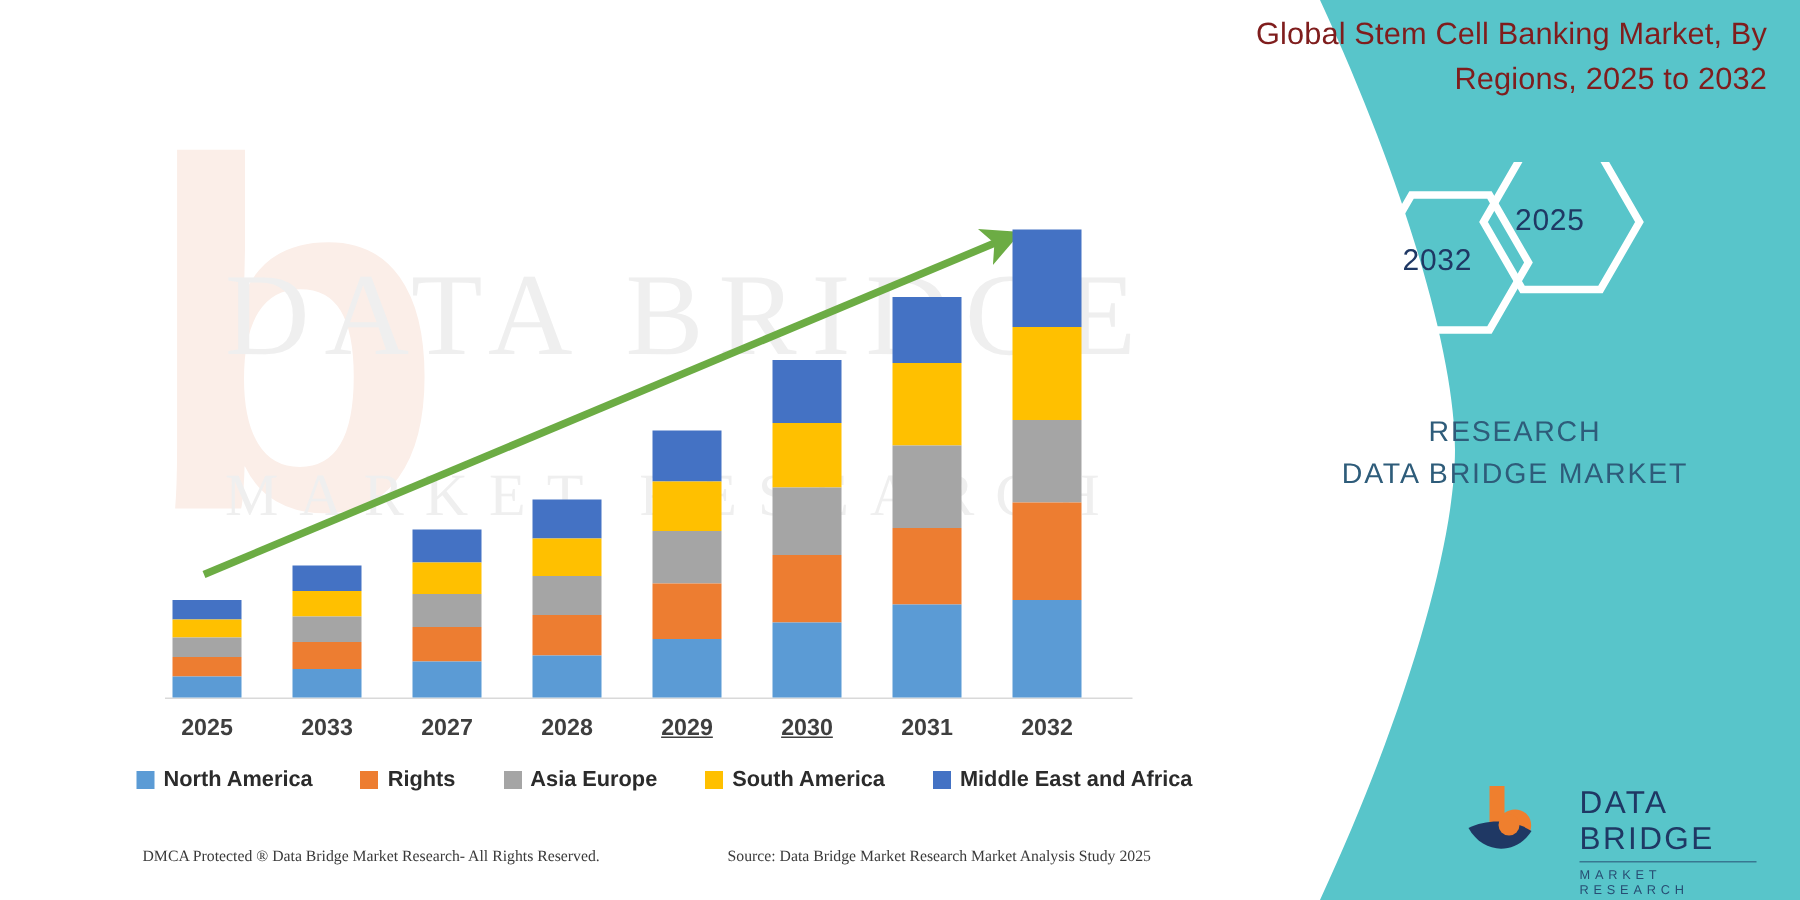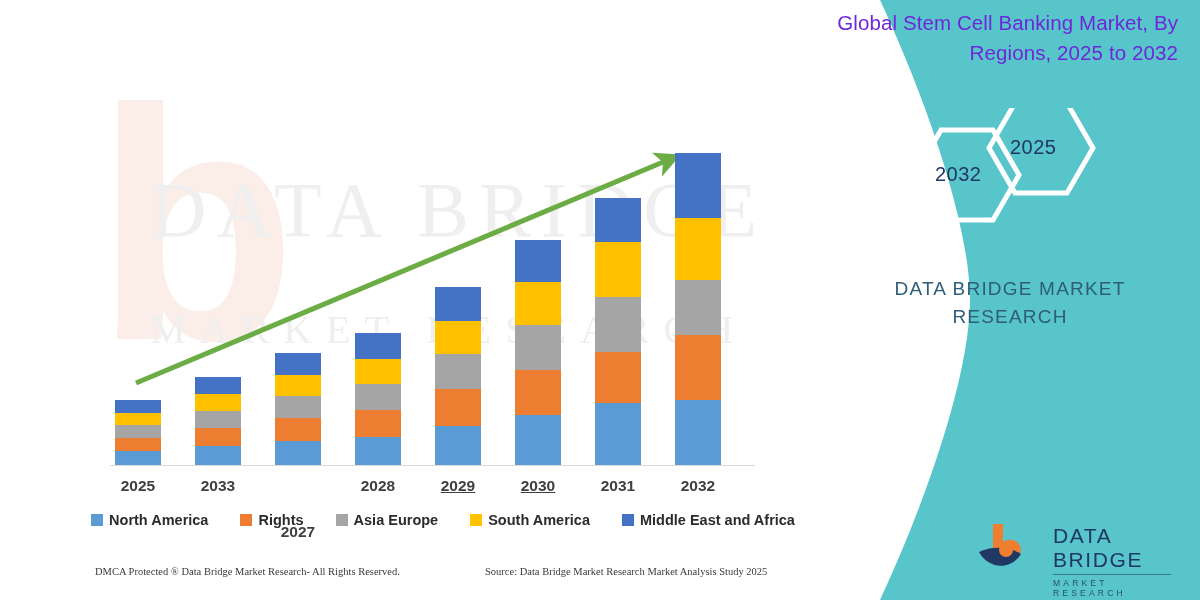--- a/index.html
+++ b/index.html
@@ -14,21 +14,21 @@
   
   .teal-panel{
     position:absolute;top:0;right:0;width:420px;height:600px;
     overflow:hidden;
   }
   .teal-panel svg{position:absolute;top:0;left:0;}
 
   .panel-title{
     position:absolute;top:8px;left:0;width:420px;
     text-align:right;padding-right:22px;box-sizing:border-box;
-    color:#6d28d9;font-size:20.5px;line-height:30px;font-weight:400;
+    color:#7f1d1d;font-size:20.5px;line-height:30px;font-weight:400;
     letter-spacing:.1px;
   }
 
   .hex-wrap{position:absolute;top:108px;left:105px;width:320px;height:135px;}
   .hex-label{
     position:absolute;color:#1f3864;font-size:20px;font-weight:400;
     letter-spacing:.5px;
   }
 
   .brand-lines{
@@ -177,21 +177,21 @@
           <div class="seg" style="height: 62px; background: rgb(255, 192, 0);"></div>
           <div class="seg" style="height: 55px; background: rgb(165, 165, 165);"></div>
           <div class="seg" style="height: 65px; background: rgb(237, 125, 49);"></div>
           <div class="seg" style="height: 65px; background: rgb(91, 155, 213);"></div>
         </div>
       </div>
 
     <div id="xlabels">
         <div class="xlabel" style="left: 98px;">2025</div>
         <div class="xlabel" style="left: 178px;">2033</div>
-        <div class="xlabel" style="left: 258px; margin-top: 46px;">2027</div>
+        <div class="xlabel" style="left: 258px;">2027</div>
         <div class="xlabel" style="left: 338px;">2028</div>
         <div class="xlabel" style="left: 418px; text-decoration: underline;">2029</div>
         <div class="xlabel" style="left: 498px; text-decoration: underline;">2030</div>
         <div class="xlabel" style="left: 578px;">2031</div>
         <div class="xlabel" style="left: 658px;">2032</div>
       </div>
 
     <div class="legend" id="legend">
         <div class="legend-item">
           <span class="legend-swatch" style="background: rgb(91, 155, 213);"></span>
@@ -231,22 +231,22 @@
     <div class="hex-wrap">
       <svg width="320" height="135" viewBox="0 0 320 135">
         <polygon points="30,67 56,22 108,22 134,67 108,112 56,112" fill="none" stroke="#ffffff" stroke-width="5"></polygon>
         <polygon points="104,40 130,-5 182,-5 208,40 182,85 130,85" fill="none" stroke="#ffffff" stroke-width="5"></polygon>
       </svg>
       <div class="hex-label" style="left:50px;top:55px;">2032</div>
       <div class="hex-label" style="left:125px;top:28px;">2025</div>
     </div>
 
     <div class="brand-lines">
+      <div>RESEARCH</div>
       <div>DATA BRIDGE MARKET</div>
-      <div>RESEARCH</div>
     </div>
 
     <div class="logo">
       <svg width="72" height="60" viewBox="0 0 72 60" style="position:absolute;left:0;top:2px;">
         <path d="M18,4 L28,4 L28,22 C33,18 42,19 45,26 C48,34 42,42 33,42 C24,42 18,36 18,28 Z" fill="#ef7f2e"></path>
         <path d="M4,32 C16,26 34,26 46,34 C36,50 14,50 4,32 Z" fill="#1f3864"></path>
         <circle cx="31" cy="30" r="7" fill="#ef7f2e"></circle>
       </svg>
       <div class="logo-text">
         <div class="logo-main">DATA BRIDGE</div>

